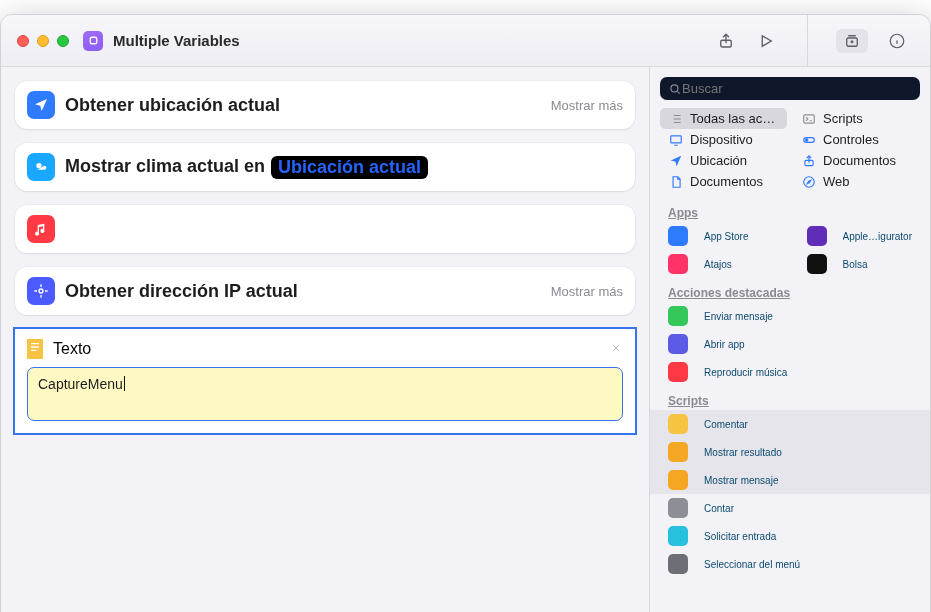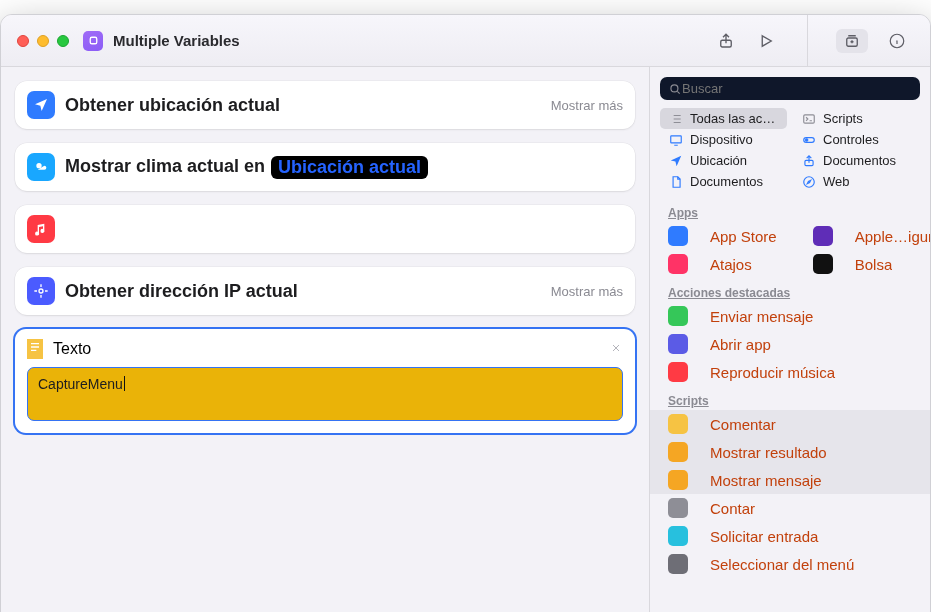--- a/index.html
+++ b/index.html
@@ -79,38 +79,38 @@
     font-weight:600;
   }
   .more-btn {
     margin-left:auto;
     color:#8a8a92; font-size:13px; font-weight:500;
     white-space:nowrap;
     padding-left: 10px;
   }
   .text-card {
     background:#fff;
-    border-radius:11px;
+    border-radius:0;
     box-shadow: 0 0 0 2px #3573f3, 0 1px 2px rgba(0,0,0,0.08);
     padding: 10px 12px 12px;
     position:relative;
   }
   .text-card .hdr { display:flex; align-items:center; gap:10px; }
   .close-x {
     position:absolute; right:10px; top:10px;
     width:18px; height:18px; color:#b4b4bb;
     display:flex; align-items:center; justify-content:center;
     font-size:15px;
   }
   .text-field {
     margin-top:8px;
     border:1px solid #3573f3; border-radius:7px;
     padding: 8px 10px 28px;
     font-size:14px; color:#1d1d1f;
-    background:#eab308;
+    background:#fef9c3;
   }
   .caret { display:inline-block; width:1px; height:15px; background:#111; vertical-align:-2px; margin-left:1px;}
   
   .search {
     margin: 10px 10px 8px;
     background:#0f172a; border-radius:7px;
     display:flex; align-items:center; padding:4px 8px; justify-content:center;
   }
   .search input {
     border:0; background:transparent; outline:0;
@@ -127,22 +127,22 @@
     white-space:nowrap; overflow:hidden; text-overflow:ellipsis;
   }
   .cat-item.selected { background:#d8d7de; }
   .cat-icon { width:15px; height:15px; display:flex; align-items:center; justify-content:center; flex-shrink:0;}
   .sec-hdr {
     font-size:12px; color:#8a8a92; font-weight:600;
     padding: 8px 18px 2px;
     text-decoration: underline;
   }
   .app-row, .list-row {
-    display:flex; align-items:center; gap:22px;
-    font-size:15px; color:#c2410c;
+    display:flex; align-items:center; gap:16px;
+    font-size:10px; color:#0c4a6e;
     padding: 4px 18px;
   }
   .list-row.selected { background:#e6e5eb; }
   .chip {
     width:20px; height:20px; border-radius:5px;
     display:flex; align-items:center; justify-content:center;
     color:#fff; flex-shrink:0; font-size:12px; font-weight:700;
   }
   .two-col { display:grid; grid-template-columns:1fr 1fr; }
   .scroll-area { overflow:hidden; flex:1; display:flex; flex-direction:column;}

